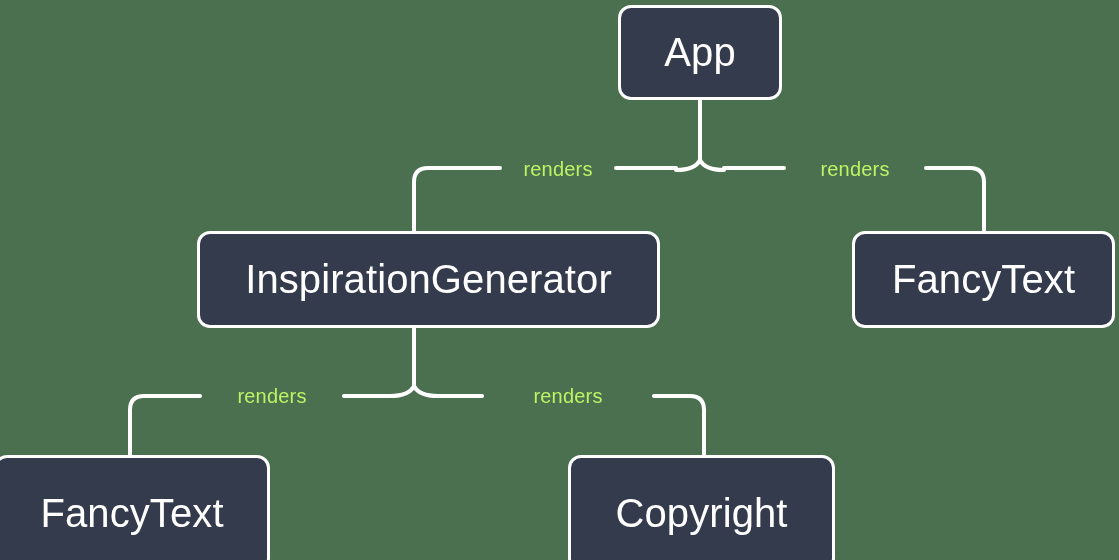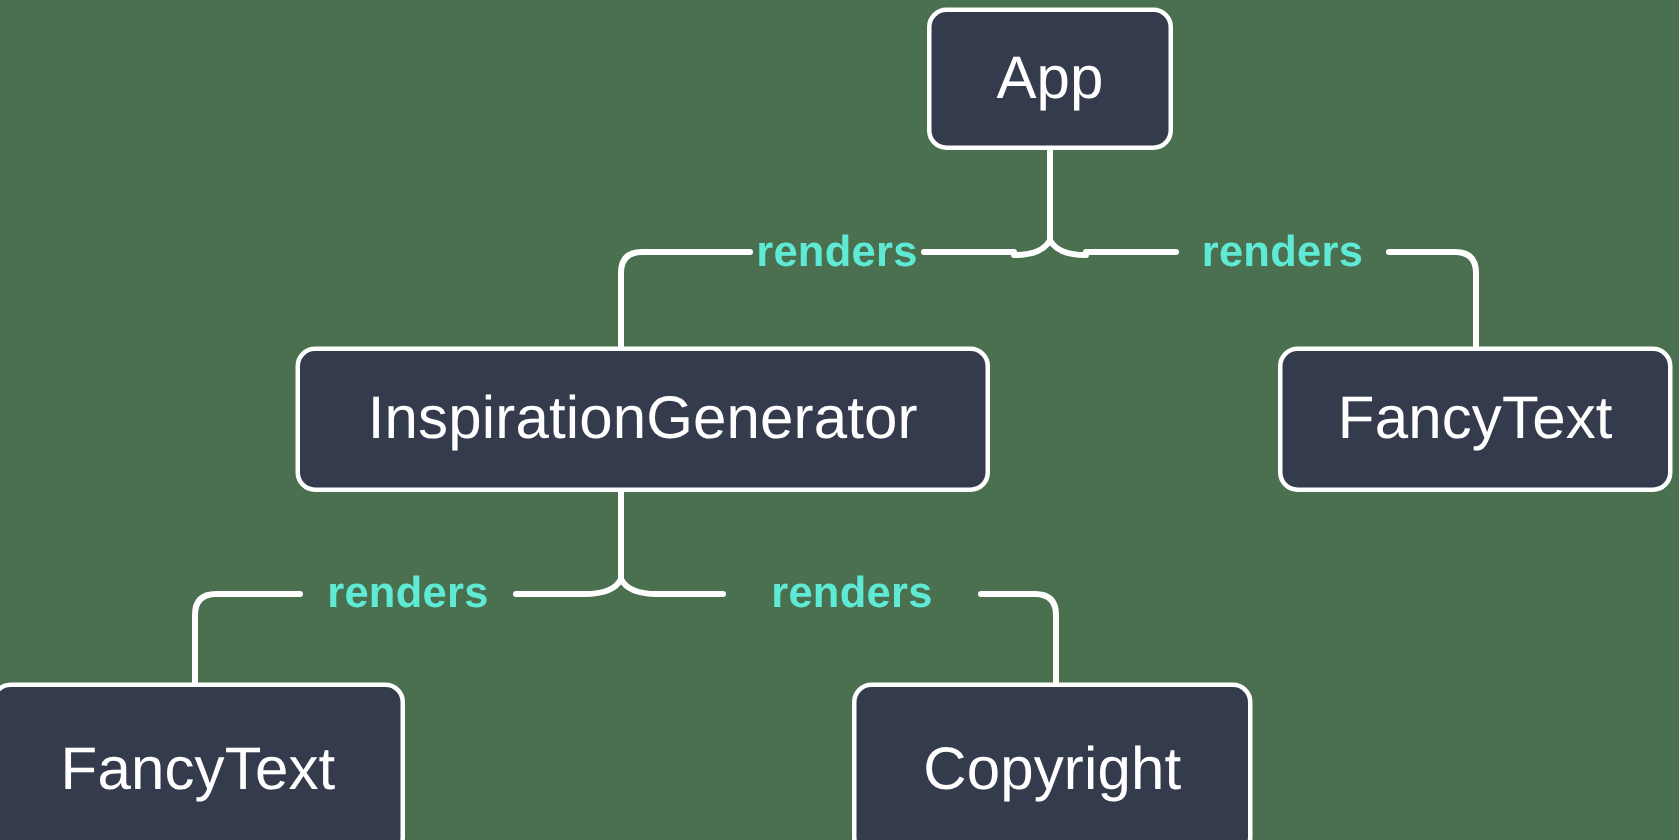--- a/index.html
+++ b/index.html
@@ -39,23 +39,23 @@
     white-space: nowrap;
   }
   .node-app       { left: 618px;  top: 5px;   width: 164px; height: 95px; }
   .node-inspgen   { left: 197px;  top: 231px; width: 463px; height: 97px; }
   .node-fancy-r   { left: 852px;  top: 231px; width: 263px; height: 97px; }
   .node-fancy-bl  { left: -6px;   top: 455px; width: 276px; height: 116px; }
   .node-copyright { left: 568px;  top: 455px; width: 267px; height: 116px; }
 
   .edge-label {
     position: absolute;
-    color: #5eead4;
-    font-size: 29px;
-    font-weight: 700;
+    color: #bef264;
+    font-size: 20px;
+    font-weight: 400;
     letter-spacing: 0.2px;
     white-space: nowrap;
     transform: translate(-50%, -50%);
   }
   .lbl-r1 { left: 558px; top: 169px; }
   .lbl-r2 { left: 855px; top: 169px; }
   .lbl-r3 { left: 272px; top: 396px; }
   .lbl-r4 { left: 568px; top: 396px; }
 </style>
 </head>

